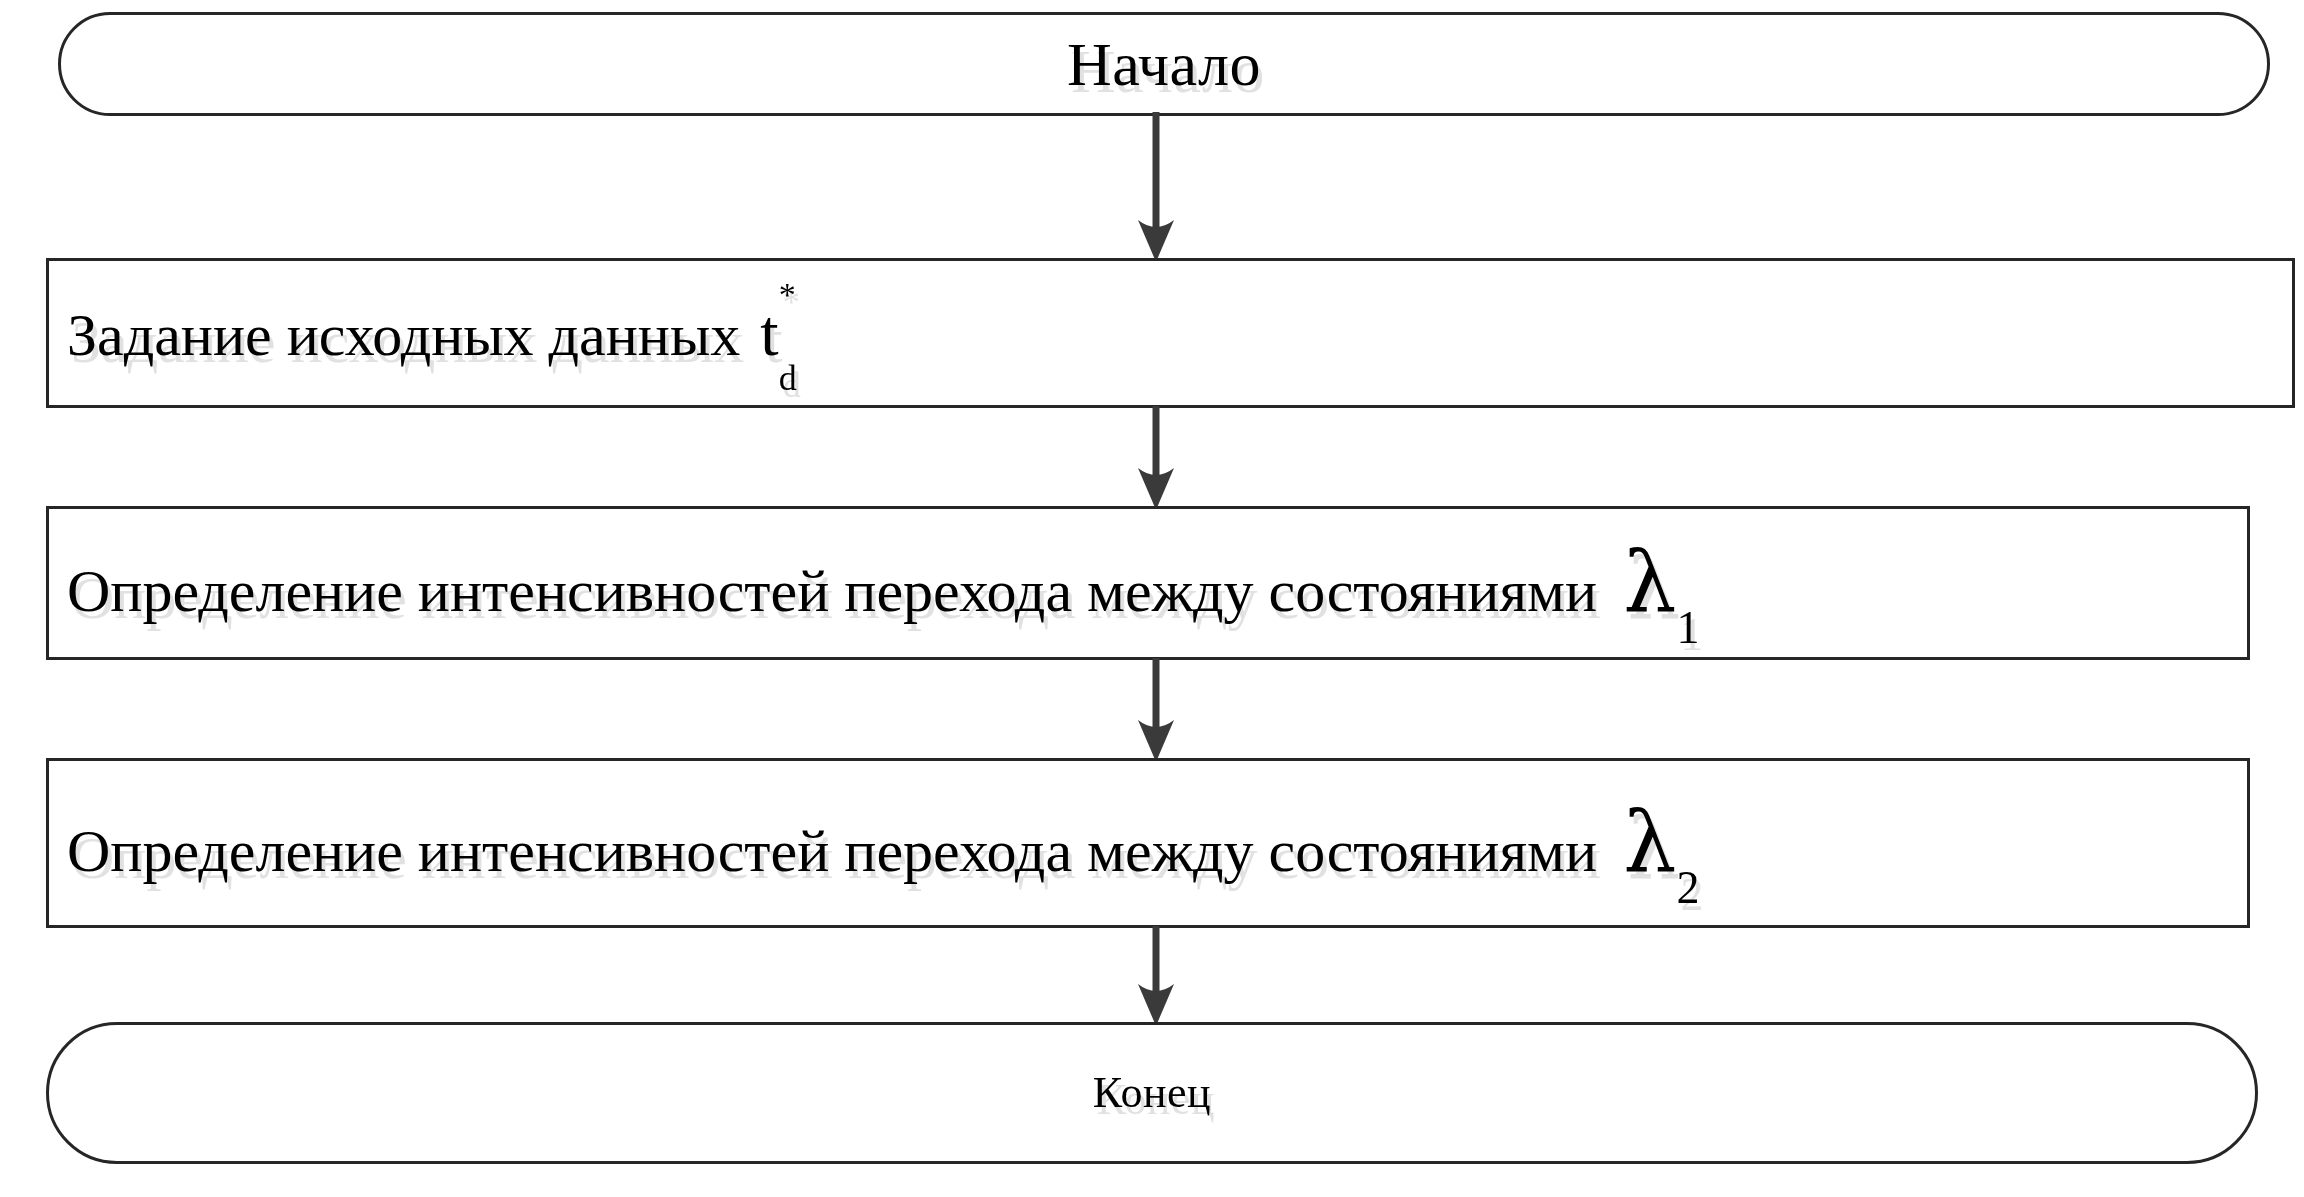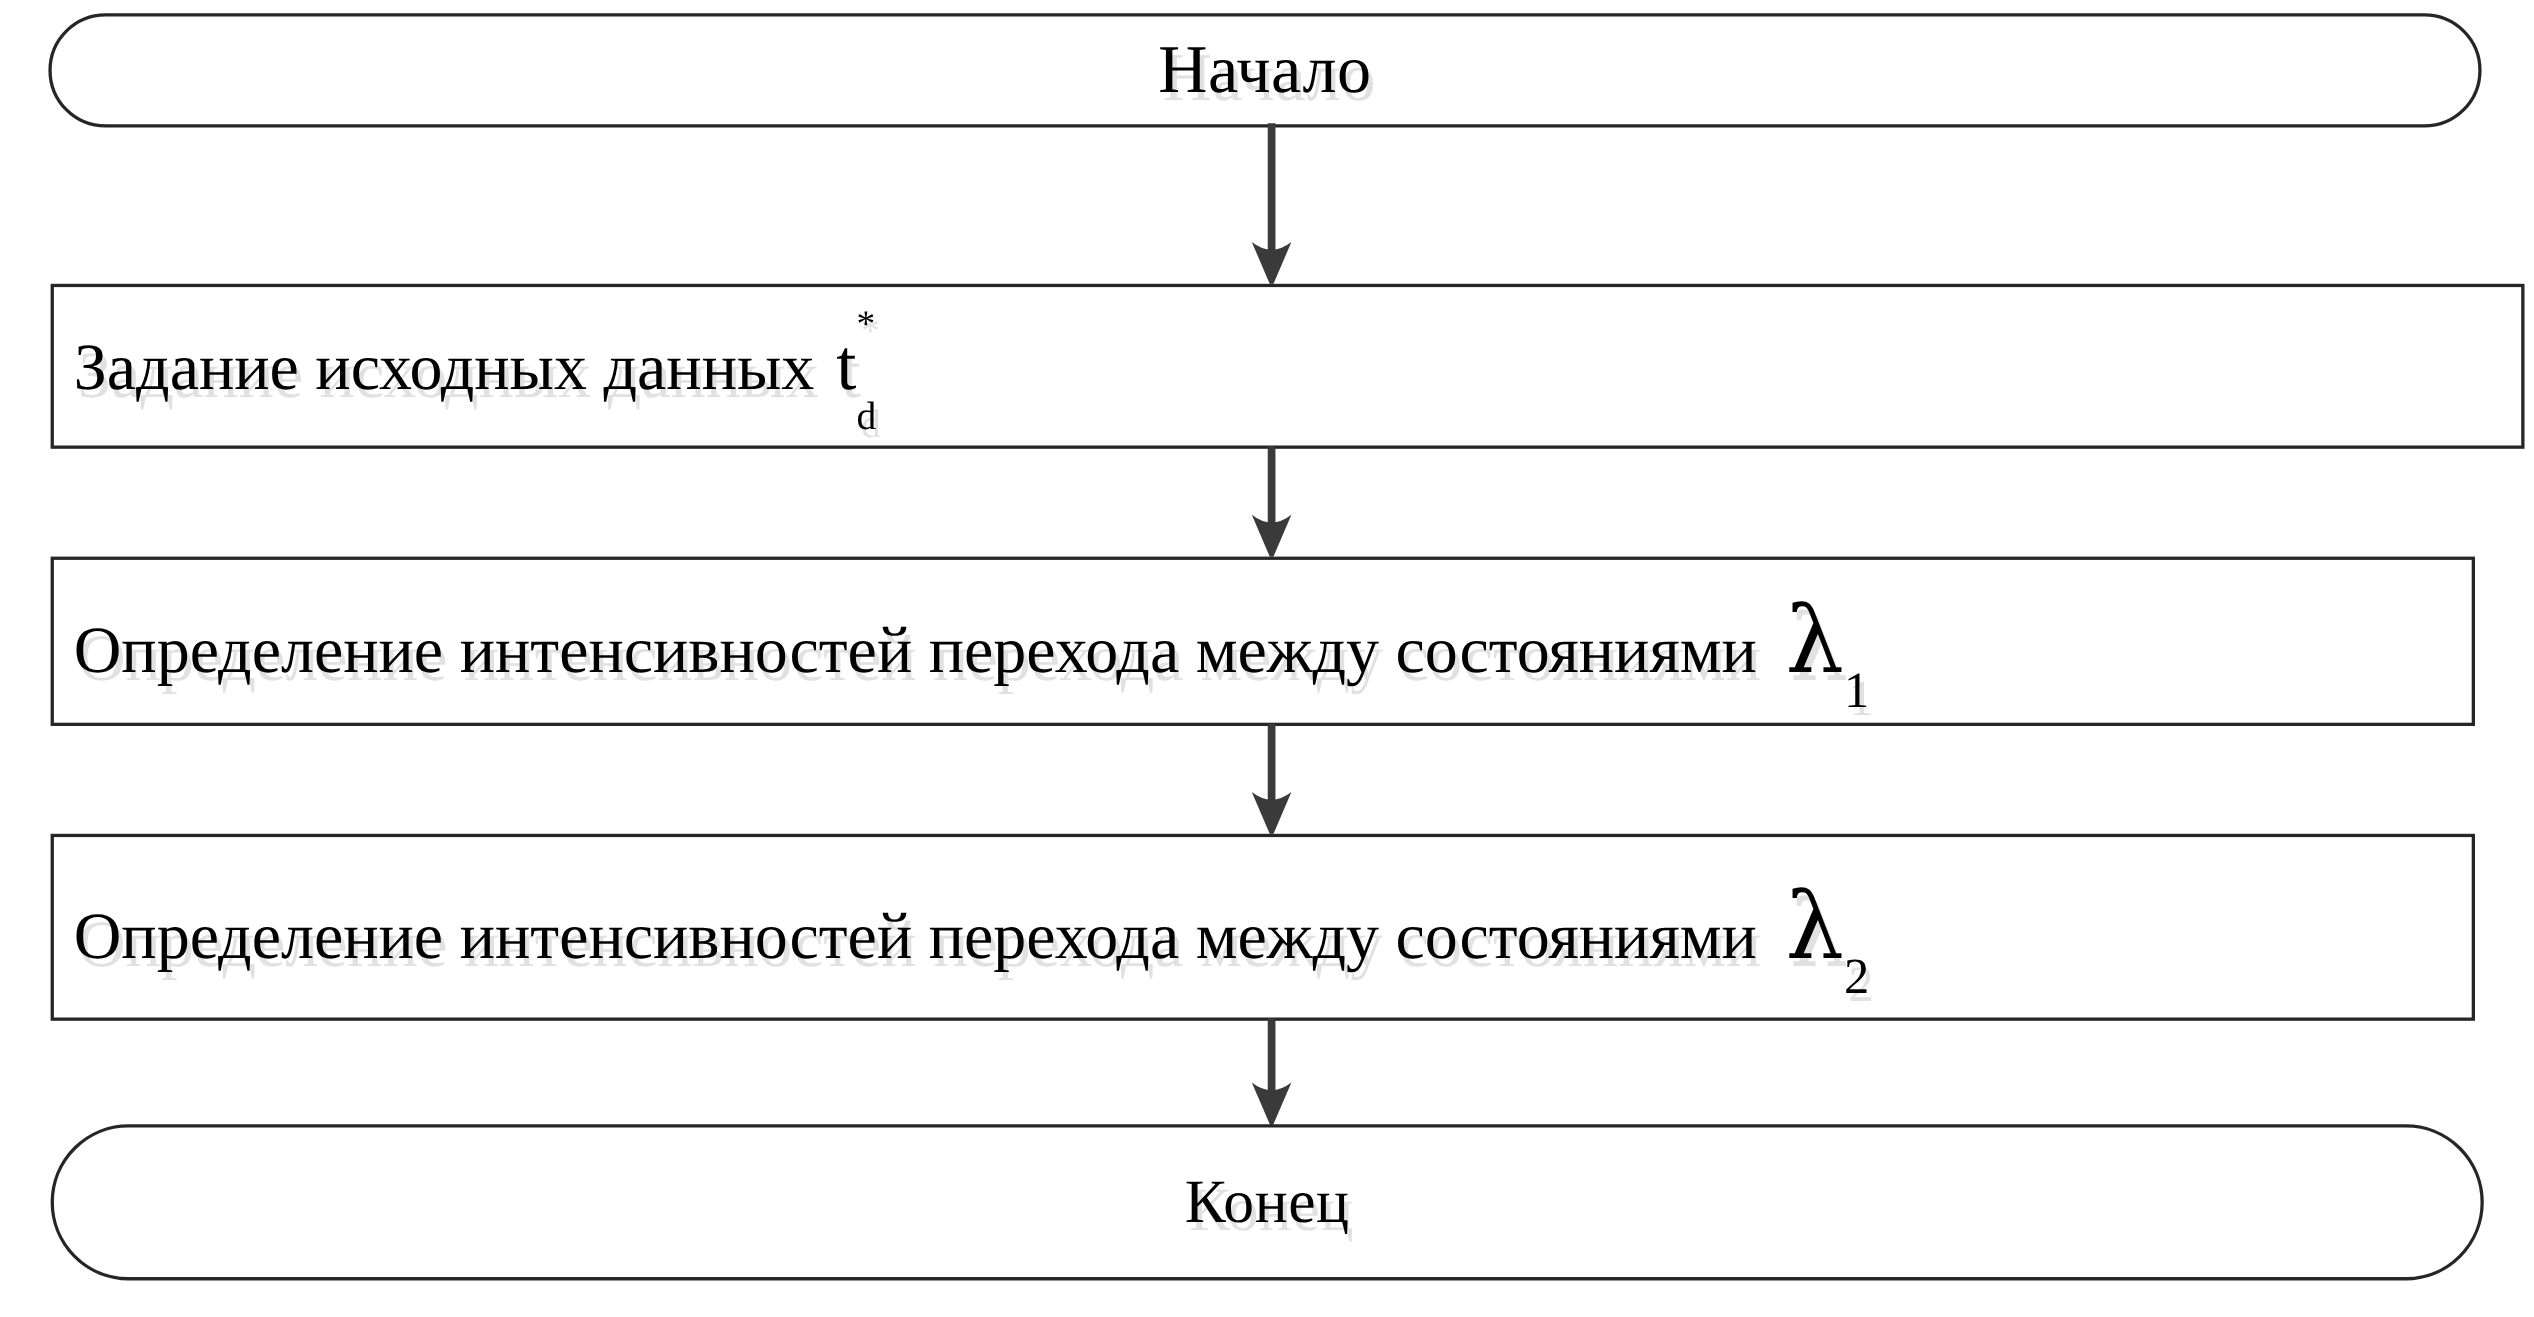--- a/index.html
+++ b/index.html
@@ -58,21 +58,21 @@
   }
 
   .node-label {
     position: relative;
     white-space: nowrap;
     text-shadow: 4px 7px 0 rgba(200,200,200,0.55);
   }
 
   
   #node-start {
-    left: 44px;  top: 12px;
+    left: 58px;  top: 12px;
     width: 2212px; height: 104px;
   }
   #node-start .node-label {
     font-size: 62px;
     letter-spacing: 0.5px;
   }
 
   #node-input {
     left: 46px;  top: 258px;
     width: 2249px; height: 150px;
@@ -98,21 +98,21 @@
   }
   #node-lambda2 .node-label {
     font-size: 60px;
   }
 
   #node-end {
     left: 46px;  top: 1022px;
     width: 2212px; height: 142px;
   }
   #node-end .node-label {
-    font-size: 56px;
+    font-size: 44px;
     letter-spacing: 0.5px;
   }
 
   
   .mathvar {
     font-family: "Liberation Serif", "DejaVu Serif", serif;
     font-size: 66px;
     position: relative;
     display: inline-block;
     margin-left: 20px;

